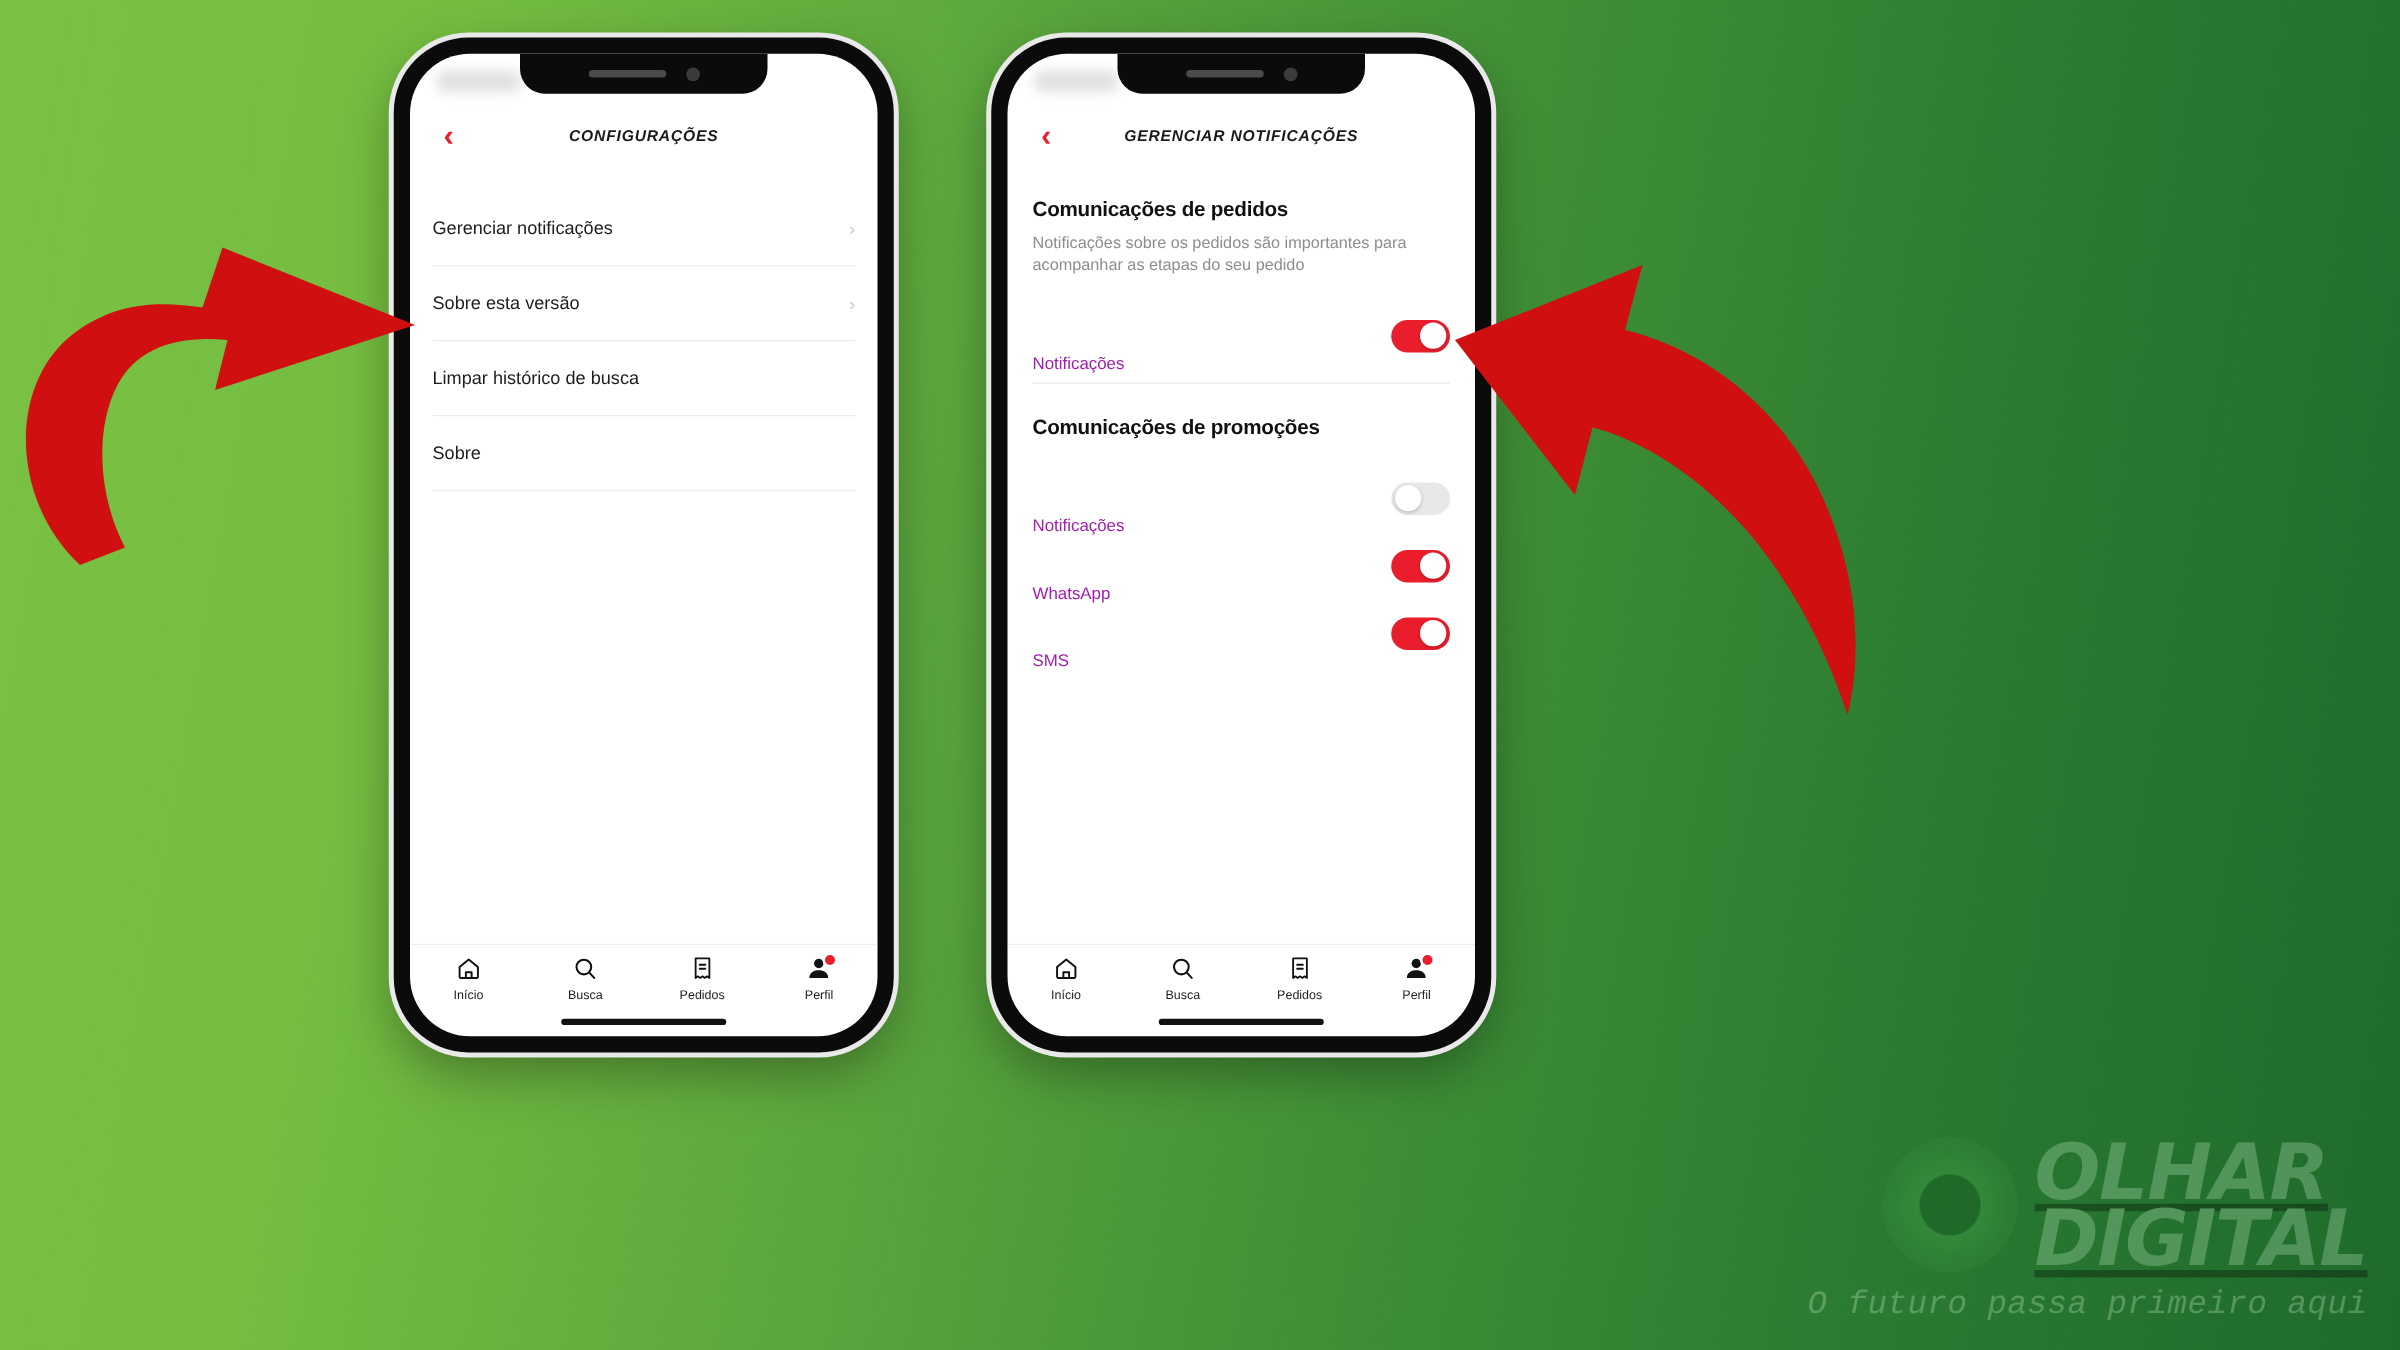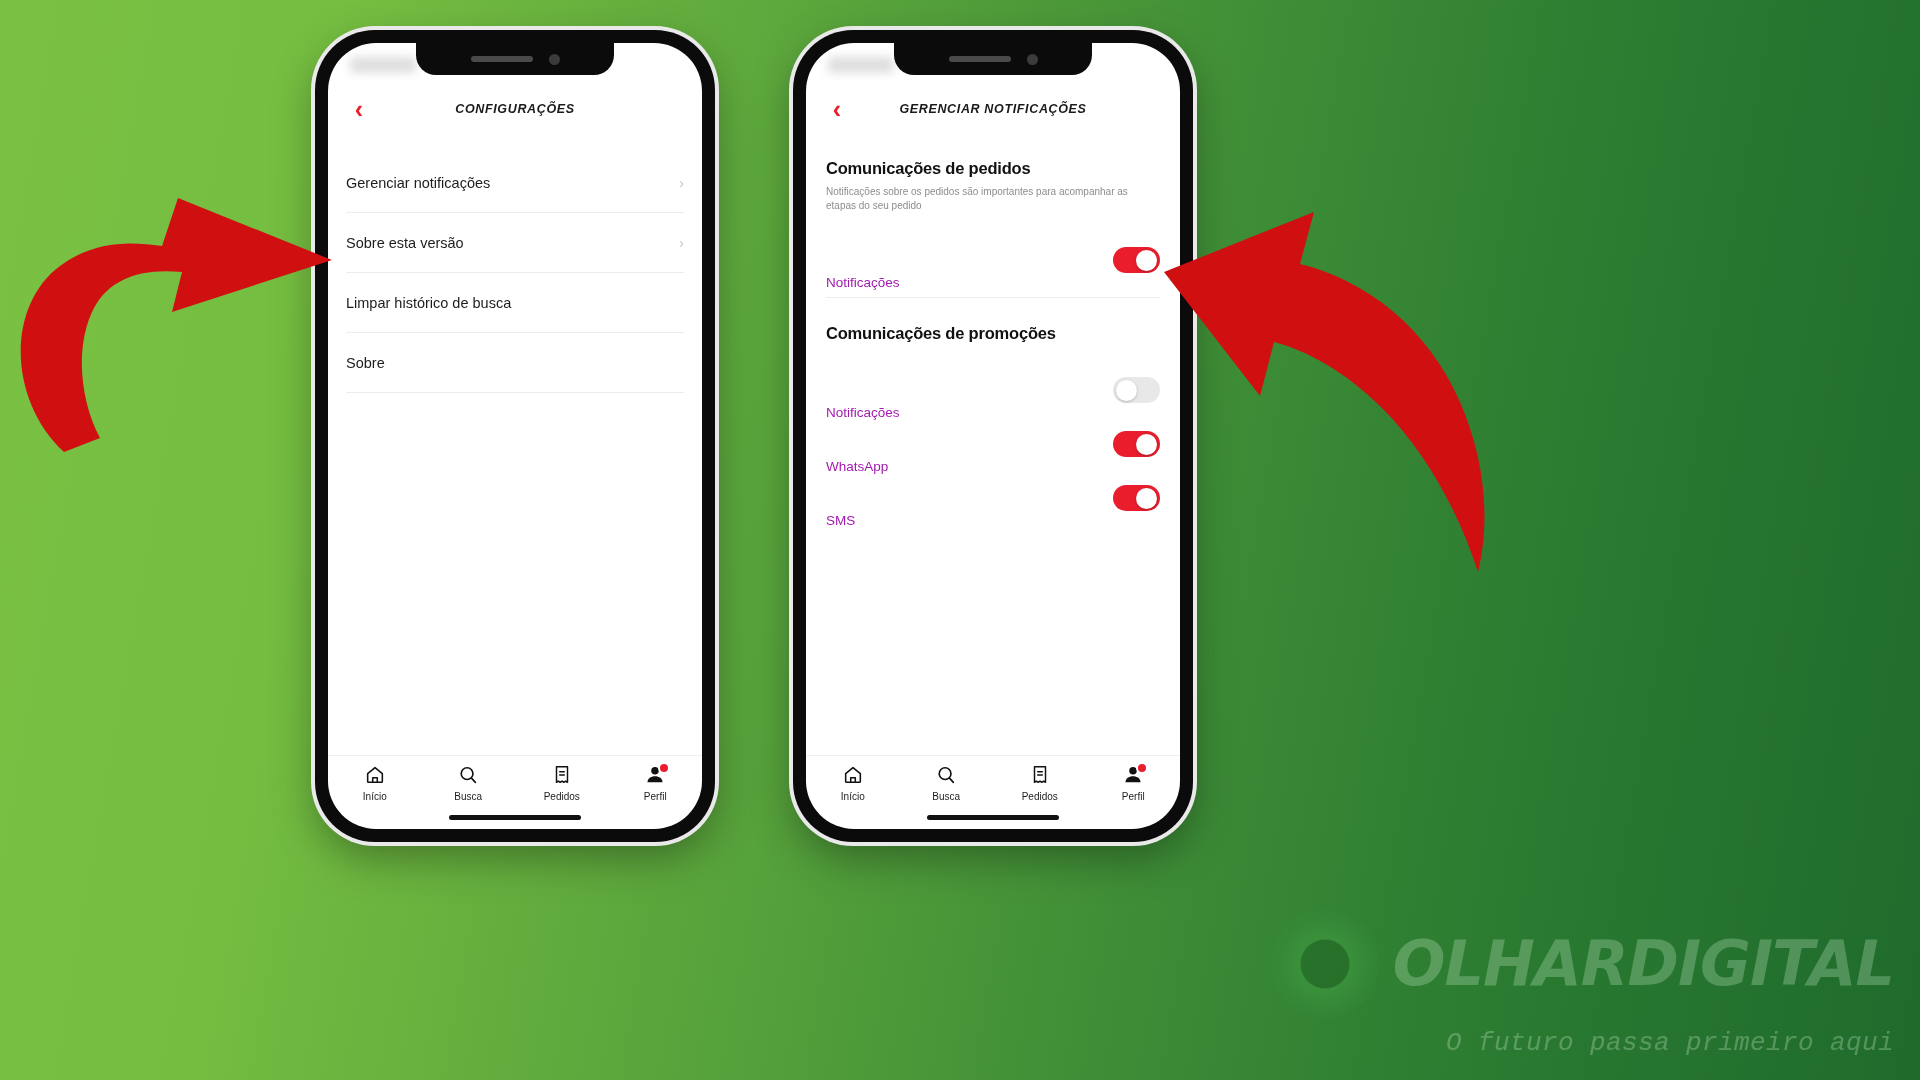--- a/index.html
+++ b/index.html
@@ -22,21 +22,21 @@
     display: flex; flex-direction: column; align-items: flex-end;
     opacity: 0.30;
     pointer-events: none;
   }
   #wm-row { display: flex; align-items: center; gap: 14px; }
   #wm-eye {
     width: 108px; height: 108px; border-radius: 50%;
     background: radial-gradient(circle at 50% 50%, #0c4a17 0 31%, #49b04c 33%, #39923e 60%, #2b7d33 100%);
     flex: none;
   }
-  #wm-words { display: flex; flex-direction: row; line-height: 0.86; }
+  #wm-words { display: flex; flex-direction: column; line-height: 0.86; text-decoration: underline; }
   .wm-text {
     font-family: "DejaVu Sans", sans-serif;
     font-weight: bold; font-style: italic;
     font-size: 62px; letter-spacing: -1px;
     color: #bfe6c1;
   }
   #wm-tag {
     font-family: Liberation Mono, monospace;
     font-style: italic; font-size: 26px;
     color: #cdebce; margin-top: 10px; letter-spacing: 0.4px;
@@ -128,21 +128,21 @@
   .row-chevron { color: #c4c4c4; font-size: 14px; }
 
   
   .notif-body { flex: 1; padding: 22px 20px 0 20px; }
   .sec-title {
     font-size: 16.5px; font-weight: bold;
     color: #111; letter-spacing: -0.2px;
     margin-bottom: 7px;
   }
   .sec-desc {
-    font-size: 10px; color: #8d8d8d;
+    font-size: 13px; color: #8d8d8d;
     line-height: 1.42; max-width: 315px;
   }
   .toggle-row {
     display: flex; align-items: center; justify-content: space-between;
     height: 54px;
     cursor: pointer;
   }
   .toggle-row.first { margin-top: 20px; }
   .toggle-label { font-size: 13.5px; color: #a21caf; margin-top: 44px; }
   .switch {

